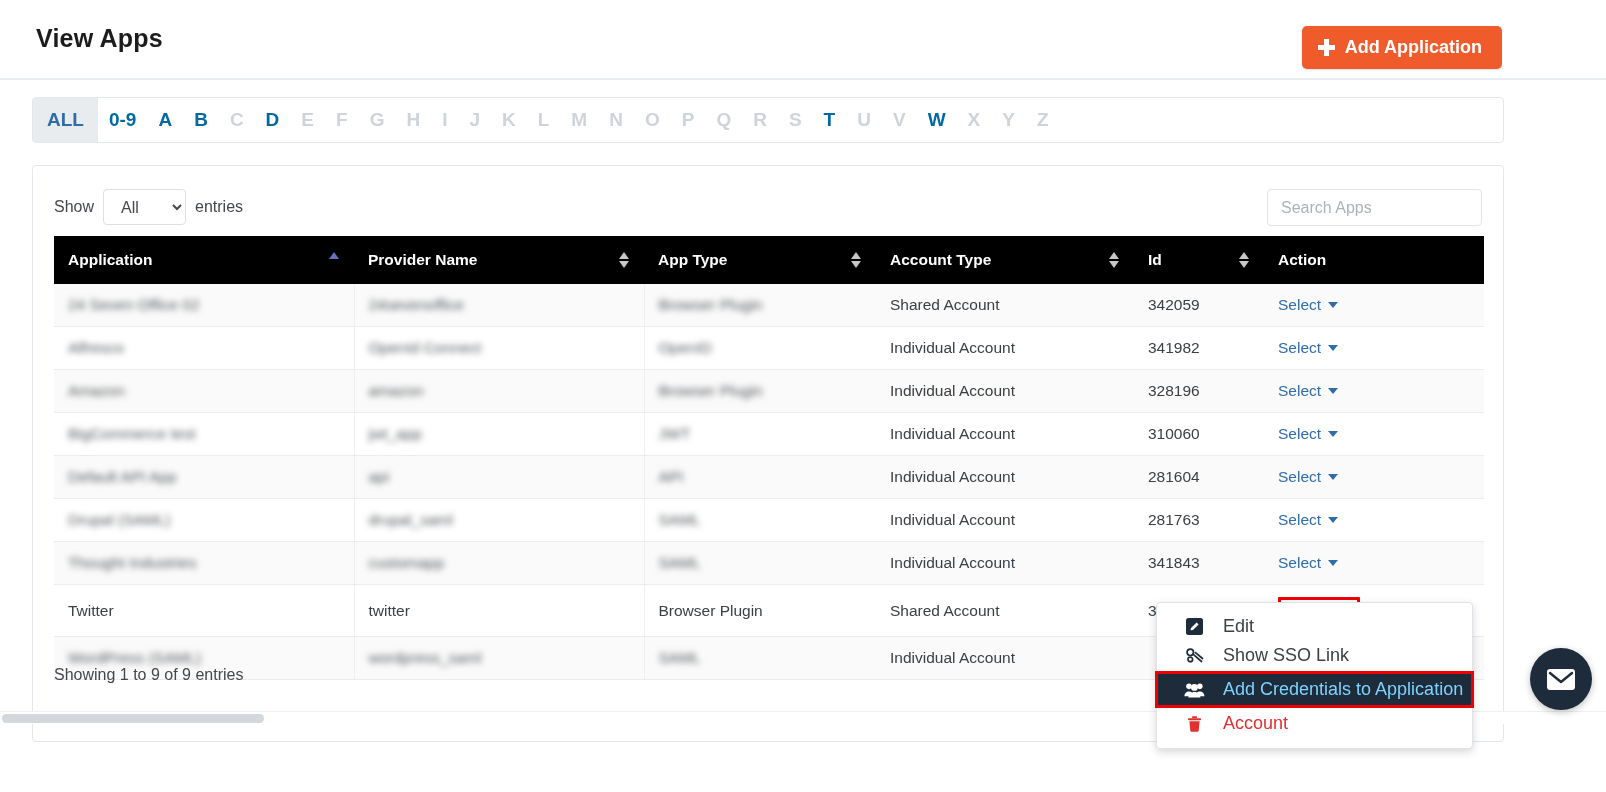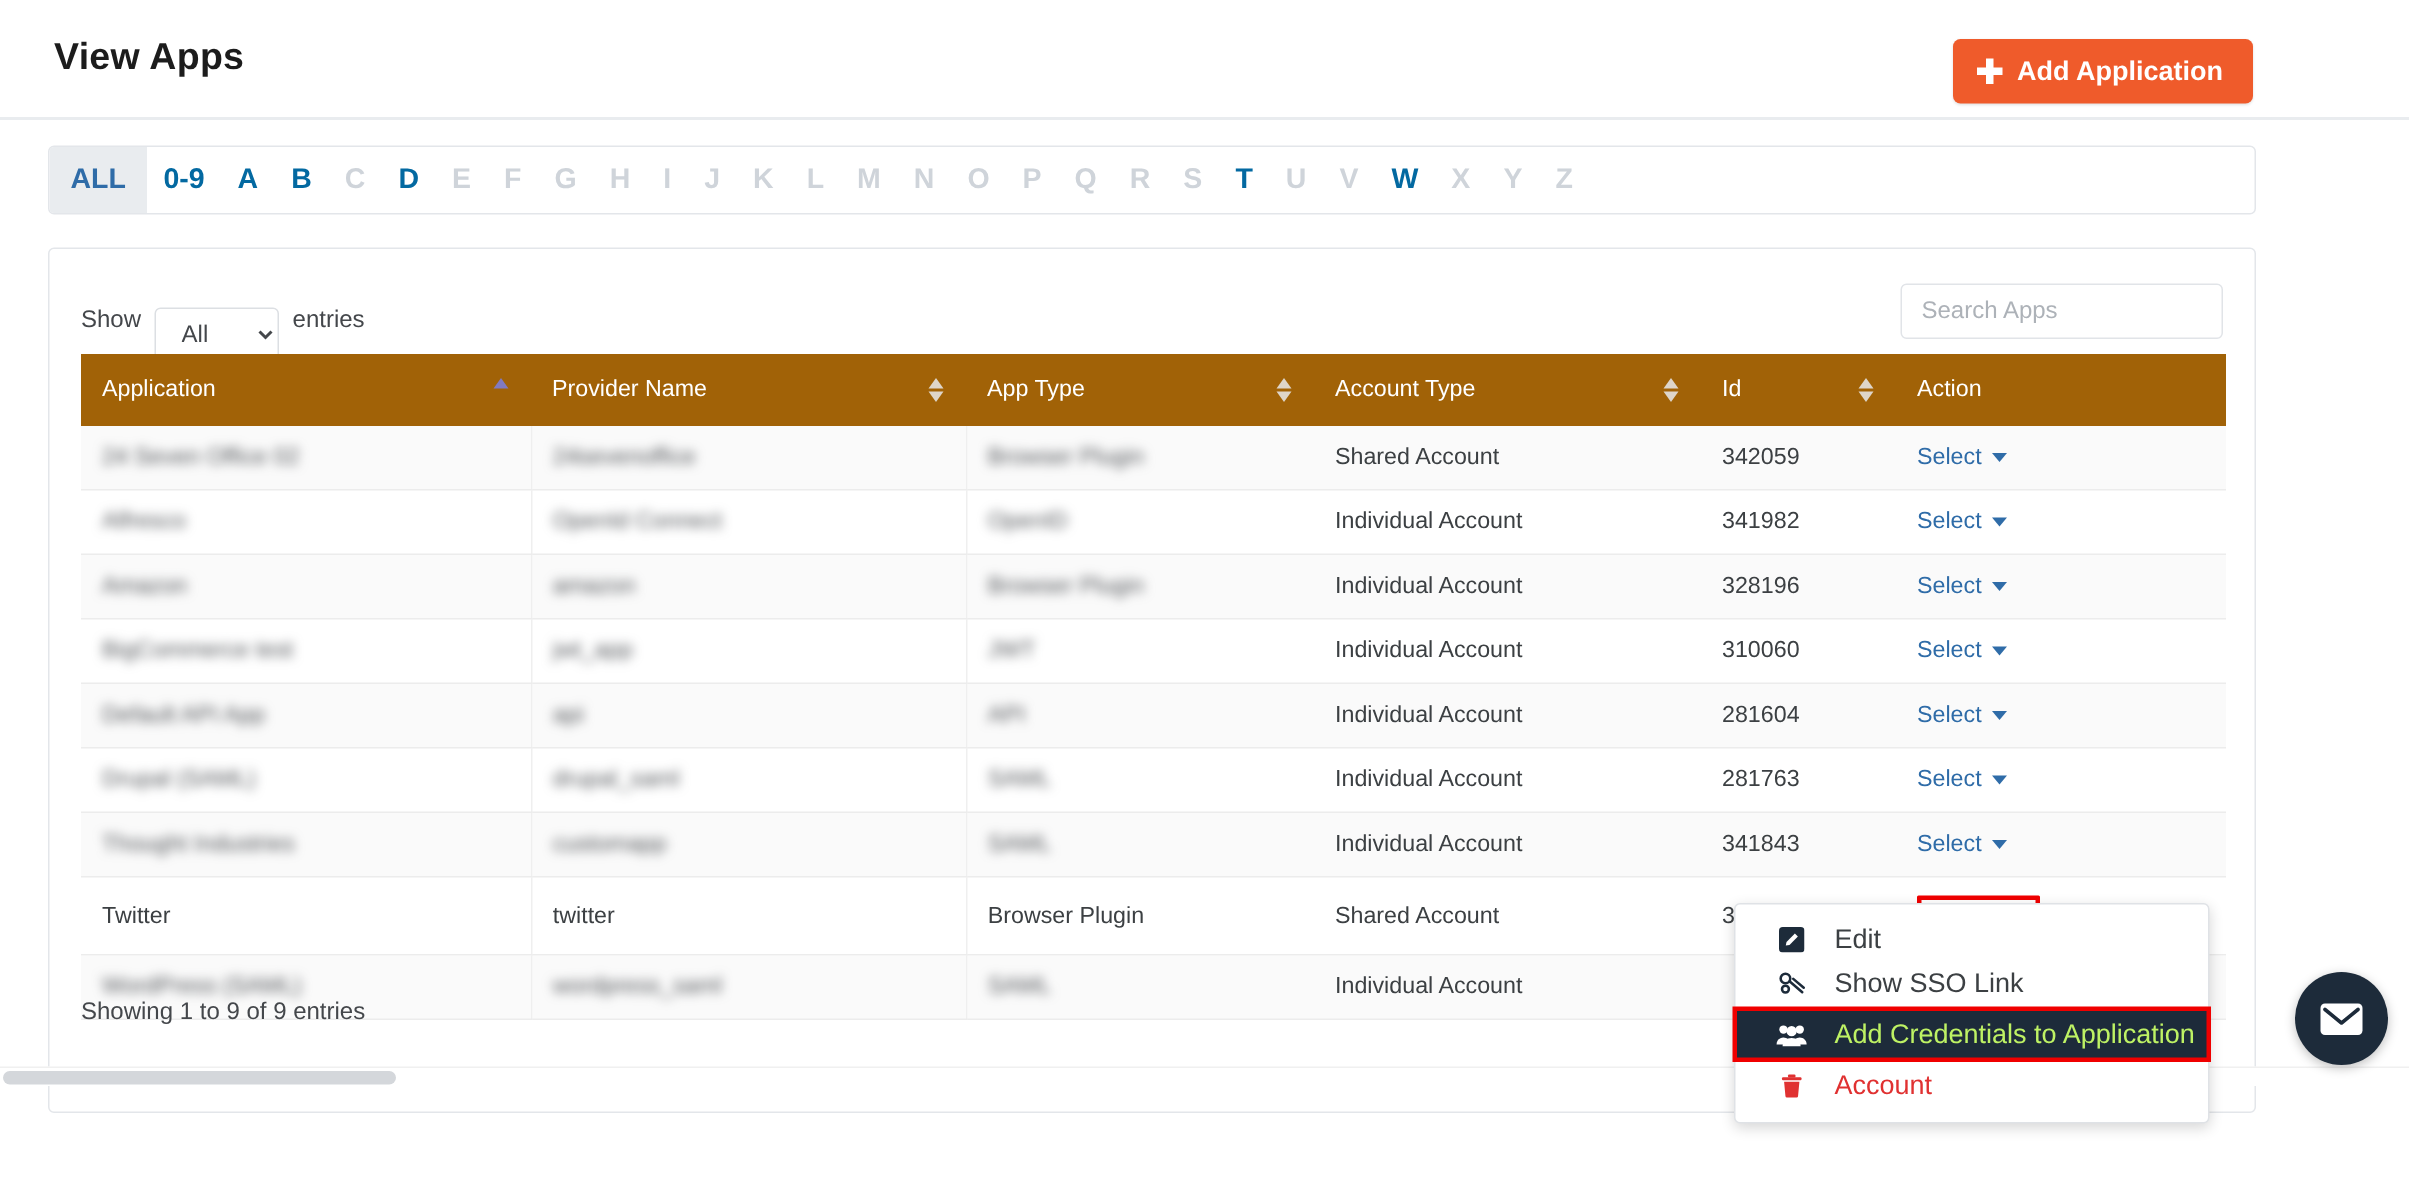--- a/index.html
+++ b/index.html
@@ -80,22 +80,22 @@
     width: 1472px; height: 577px;
     background: #ffffff;
     border: 1px solid #e3e6ea;
     border-radius: 4px;
   }
   .table-toolbar {
     position: relative;
     height: 70px;
   }
   .show-entries {
-    position: absolute; left: 21px; top: 39px;
-    display: flex; align-items: flex-start; gap: 9px;
+    position: absolute; left: 21px; top: 23px;
+    display: flex; align-items: center; gap: 9px;
     font-size: 16px; color: #44474b;
   }
   .entries-select {
     width: 83px; height: 36px;
     border: 1px solid #dcdfe3;
     border-radius: 4px;
     background: #fff;
     font-size: 16px; color: #44474b;
     font-family: "Liberation Sans", sans-serif;
     padding-left: 13px;
@@ -113,24 +113,24 @@
   .search-input::placeholder { color: #adb2b8; }
 
   
   table.apps {
     position: absolute; left: 21px; top: 70px;
     width: 1430px;
     border-collapse: collapse;
     table-layout: fixed;
   }
   table.apps thead th {
-    background: #a16207;
+    background: #000000;
     color: #ffffff;
     font-size: 15.5px;
-    font-weight: normal;
+    font-weight: bold;
     text-align: left;
     padding: 15px 14px;
     position: relative;
     cursor: pointer;
     white-space: nowrap;
     margin-top: 44px;
   }
   .sort-ind {
     position: absolute; right: 14px; top: 50%;
     transform: translateY(-50%);
@@ -201,21 +201,21 @@
     display: flex; align-items: center; gap: 18px;
     padding: 4px 16px 4px 27px;
     font-size: 18px;
     color: #3c4043;
     cursor: pointer;
     text-decoration: none;
     white-space: nowrap;
   }
   .menu-item.highlight {
     background: #1d2b3a;
-    color: #bef264;
+    color: #7dd3fc;
     outline: 3px solid #f00000;
     outline-offset: -1px;
     padding-top: 6px; padding-bottom: 6px;
     margin: 3px 0;
   }
   .menu-item.danger { color: #e03131; }
   .mi-icon { display: inline-flex; width: 21px; justify-content: center; }
 
   
   .chat-fab {

